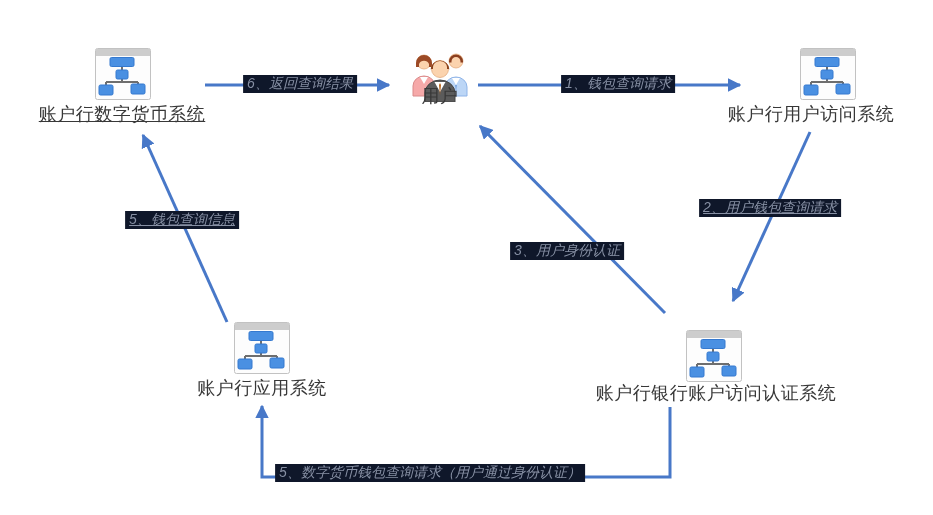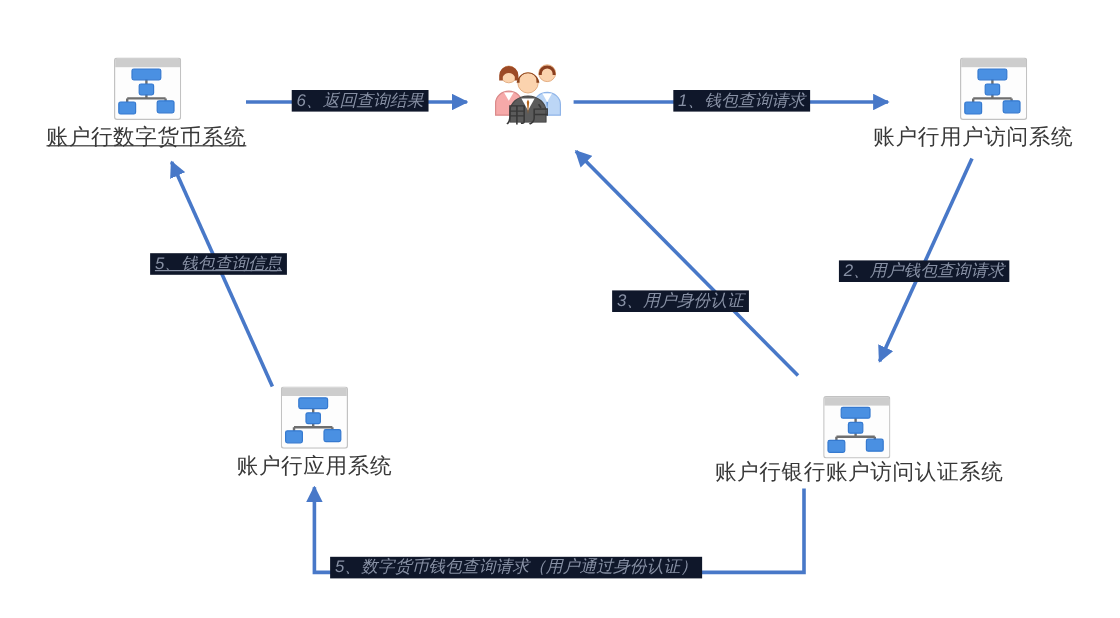--- a/index.html
+++ b/index.html
@@ -153,19 +153,19 @@
         <rect x="15" y="9.5" width="24" height="9" rx="1.5"></rect>
         <rect x="21" y="22" width="12" height="9" rx="1.5"></rect>
         <rect x="4" y="37" width="14" height="10" rx="1.5"></rect>
         <rect x="36" y="36" width="14" height="10" rx="1.5"></rect>
       </g>
     </svg>
   </div>
   <div class="node-label" style="left:716px; top:393px;">账户行银行账户访问认证系统</div>
 
   <div class="edge-label" style="left:618px; top:84px;">1、钱包查询请求</div>
-  <div class="edge-label" style="left:770px; top:226px;">2、用户钱包查询请求</div>
+  <div class="edge-label" style="left:770px; top:208px;text-decoration:underline;">2、用户钱包查询请求</div>
   <div class="edge-label" style="left:567px; top:219px;margin-top:32px;">3、用户身份认证</div>
   <div class="edge-label" style="left:430px; top:473px;">5、数字货币钱包查询请求（用户通过身份认证）</div>
   <div class="edge-label" style="left:182px; top:220px;text-decoration:underline;">5、钱包查询信息</div>
   <div class="edge-label" style="left:300px; top:84px;">6、返回查询结果</div>
 
 </div>
 
 </body></html>

